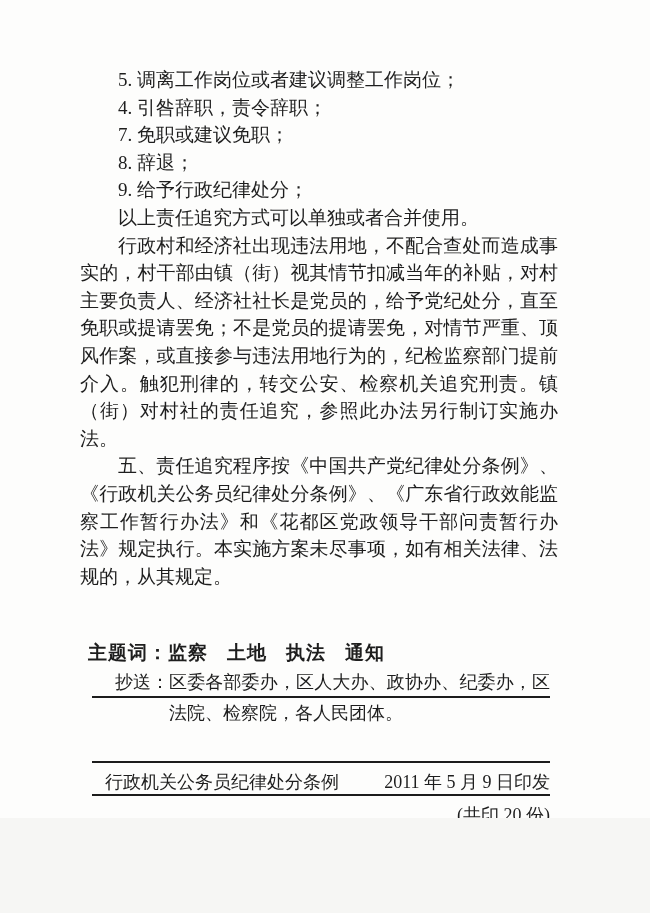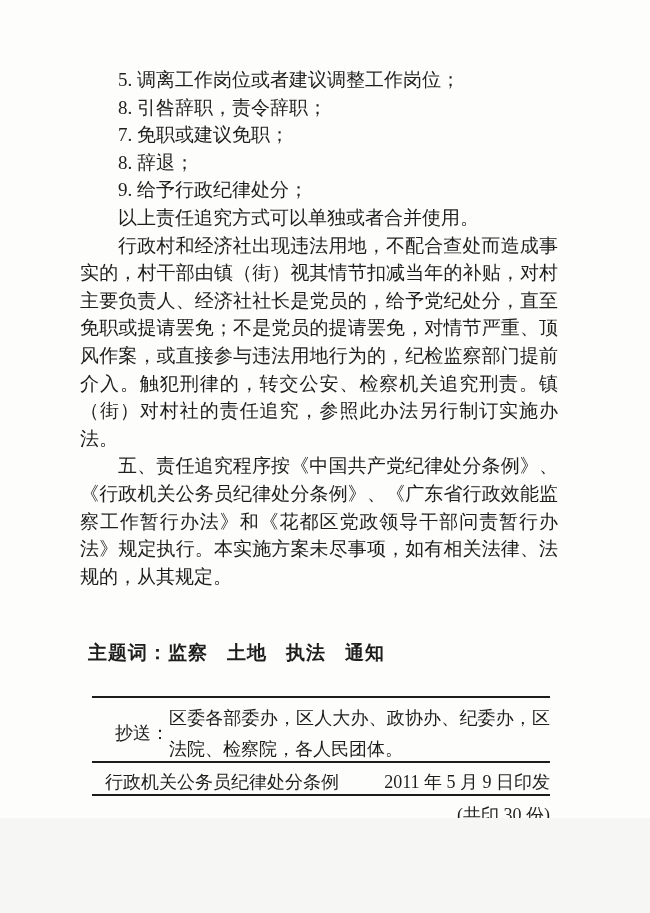--- a/index.html
+++ b/index.html
@@ -45,26 +45,25 @@
     position: absolute;
     left: 92px;
     width: 458px; height: 2px;
     background: #1c1c1c;
   }
   .rule-1 { top: 696px; }
   .rule-2 { top: 761px; }
   .rule-3 { top: 794px; }
   .cc-row {
     position: absolute;
-    left: 115px; top: 703px;
+    left: 115px; top: 667px;
     width: 435px;
     display: flex;
     font-size: 18px;
     line-height: 30.5px;
-    align-items: center;
   }
   .cc-label { white-space: nowrap; flex: 0 0 auto; }
   .cc-text {
     flex: 1 1 auto;
     text-align: justify;
   }
   .issuer-row {
     position: absolute;
     left: 105px; top: 770px;
     width: 445px;
@@ -88,21 +87,21 @@
     font-size: 12px;
   }
 </style>
 </head>
 <body>
 
 <div class="page">
 
   <div class="body-text">
     <div class="doc-line">5. 调离工作岗位或者建议调整工作岗位；</div>
-    <div class="doc-line">8. 引咎辞职，责令辞职；</div>
+    <div class="doc-line">4. 引咎辞职，责令辞职；</div>
     <div class="doc-line">7. 免职或建议免职；</div>
     <div class="doc-line">8. 辞退；</div>
     <div class="doc-line">9. 给予行政纪律处分；</div>
     <p class="doc-para">以上责任追究方式可以单独或者合并使用。</p>
     <p class="doc-para">行政村和经济社出现违法用地，不配合查处而造成事实的，村干部由镇（街）视其情节扣减当年的补贴，对村主要负责人、经济社社长是党员的，给予党纪处分，直至免职或提请罢免；不是党员的提请罢免，对情节严重、顶风作案，或直接参与违法用地行为的，纪检监察部门提前介入。触犯刑律的，转交公安、检察机关追究刑责。镇（街）对村社的责任追究，参照此办法另行制订实施办法。</p>
     <p class="doc-para">五、责任追究程序按《中国共产党纪律处分条例》、《行政机关公务员纪律处分条例》、《广东省行政效能监察工作暂行办法》和《花都区党政领导干部问责暂行办法》规定执行。本实施方案未尽事项，如有相关法律、法规的，从其规定。</p>
   </div>
 
   <div class="subject-row">
     <span>主题词：</span><span class="kw">监察</span><span class="kw">土地</span><span class="kw">执法</span><span class="kw">通知</span>
@@ -117,17 +116,17 @@
 
   <div class="rule rule-2"></div>
 
   <div class="issuer-row">
     <span>行政机关公务员纪律处分条例</span>
     <span>2011 年 5 月 9 日印发</span>
   </div>
 
   <div class="rule rule-3"></div>
 
-  <div class="copies-note">(共印 30 份)</div>
+  <div class="copies-note">(共印 20 份)</div>
 
   <div class="page-number">8</div>
 
 </div>
 
 </body></html>

